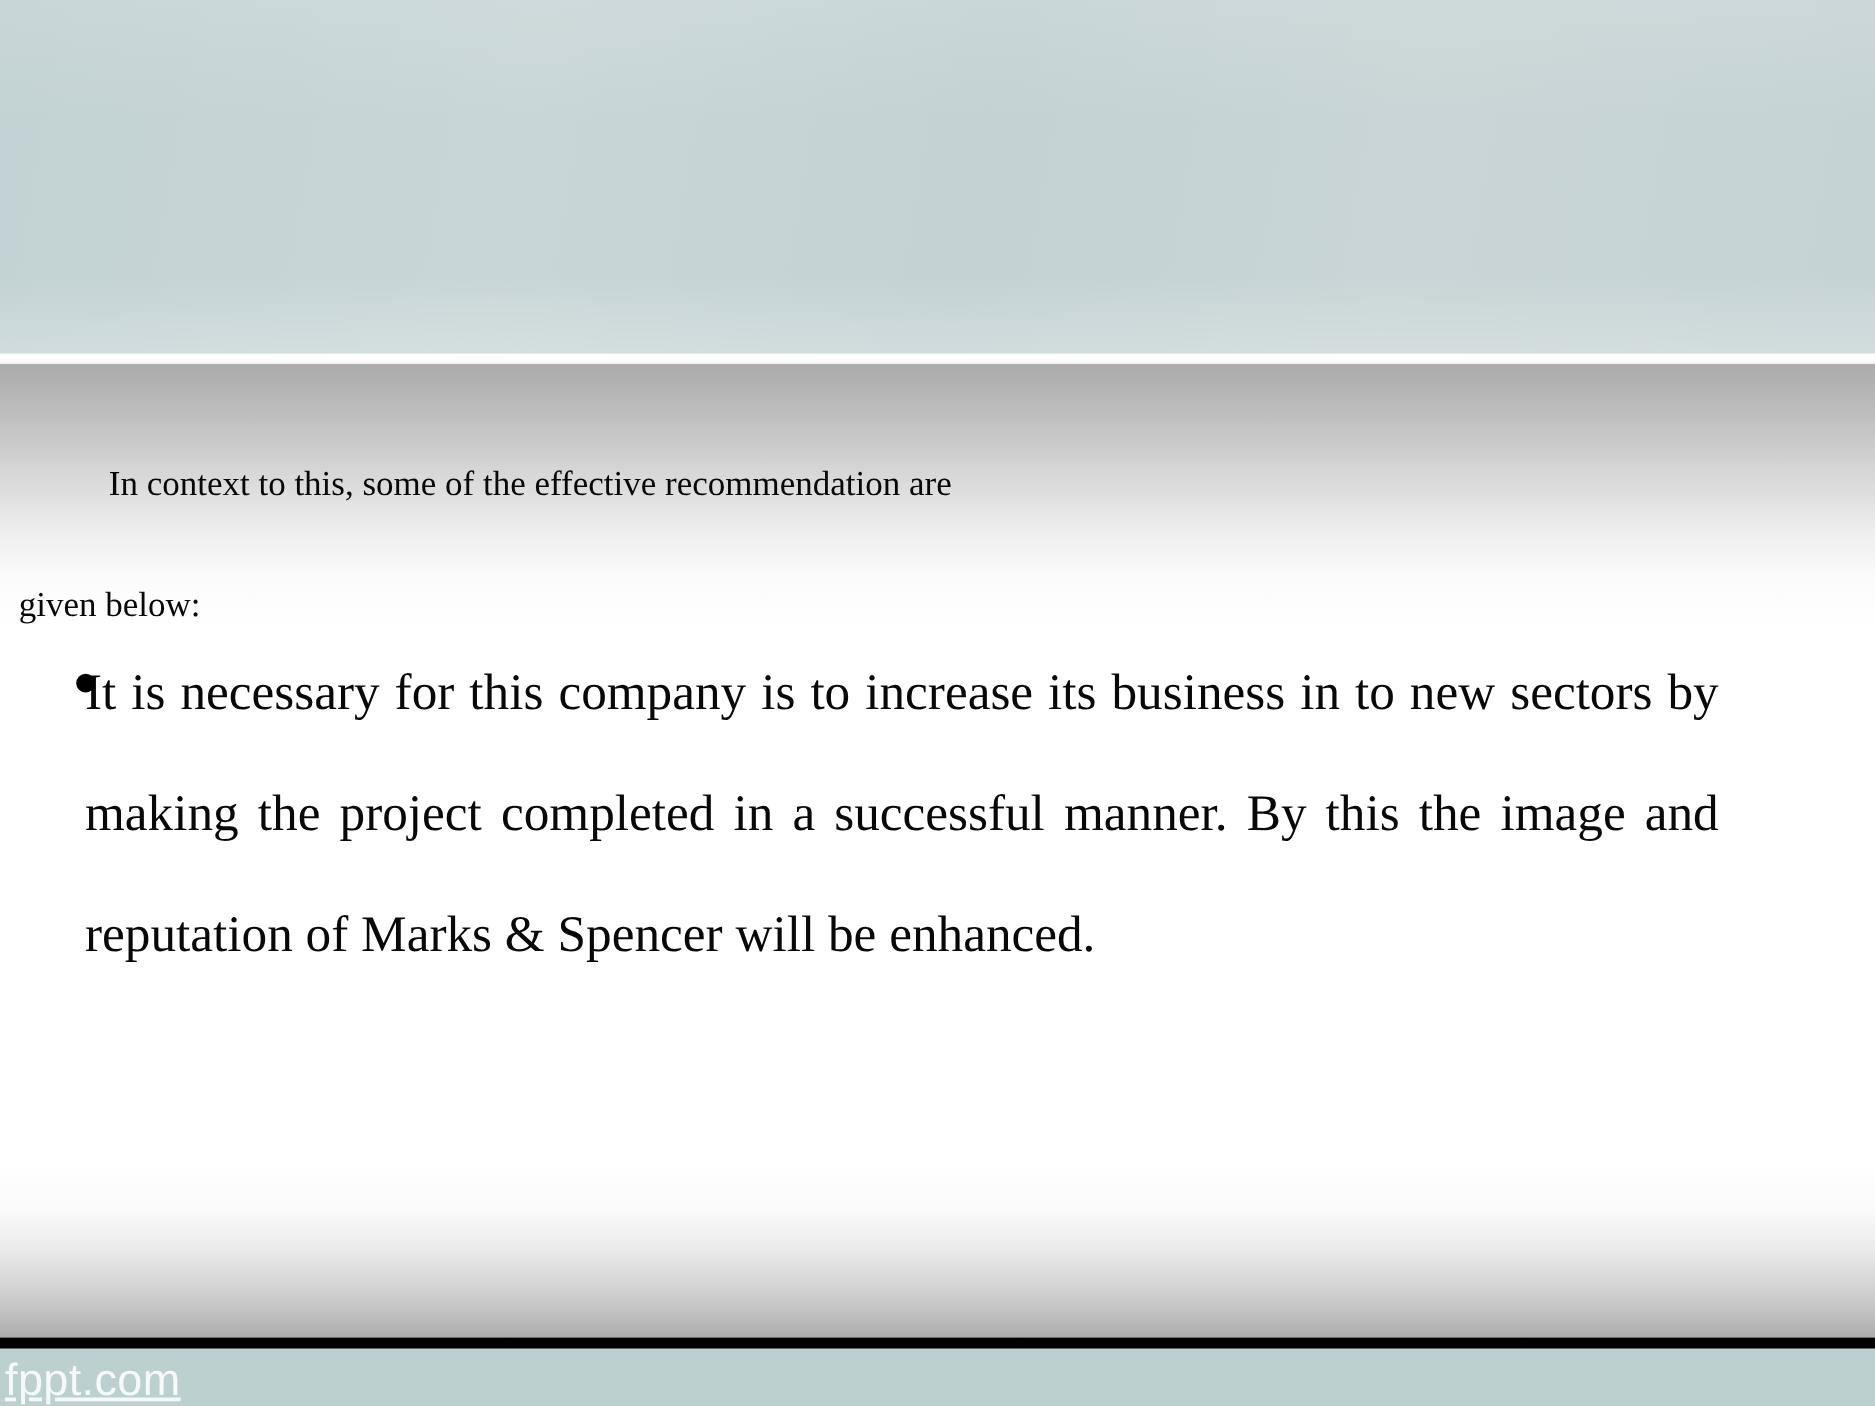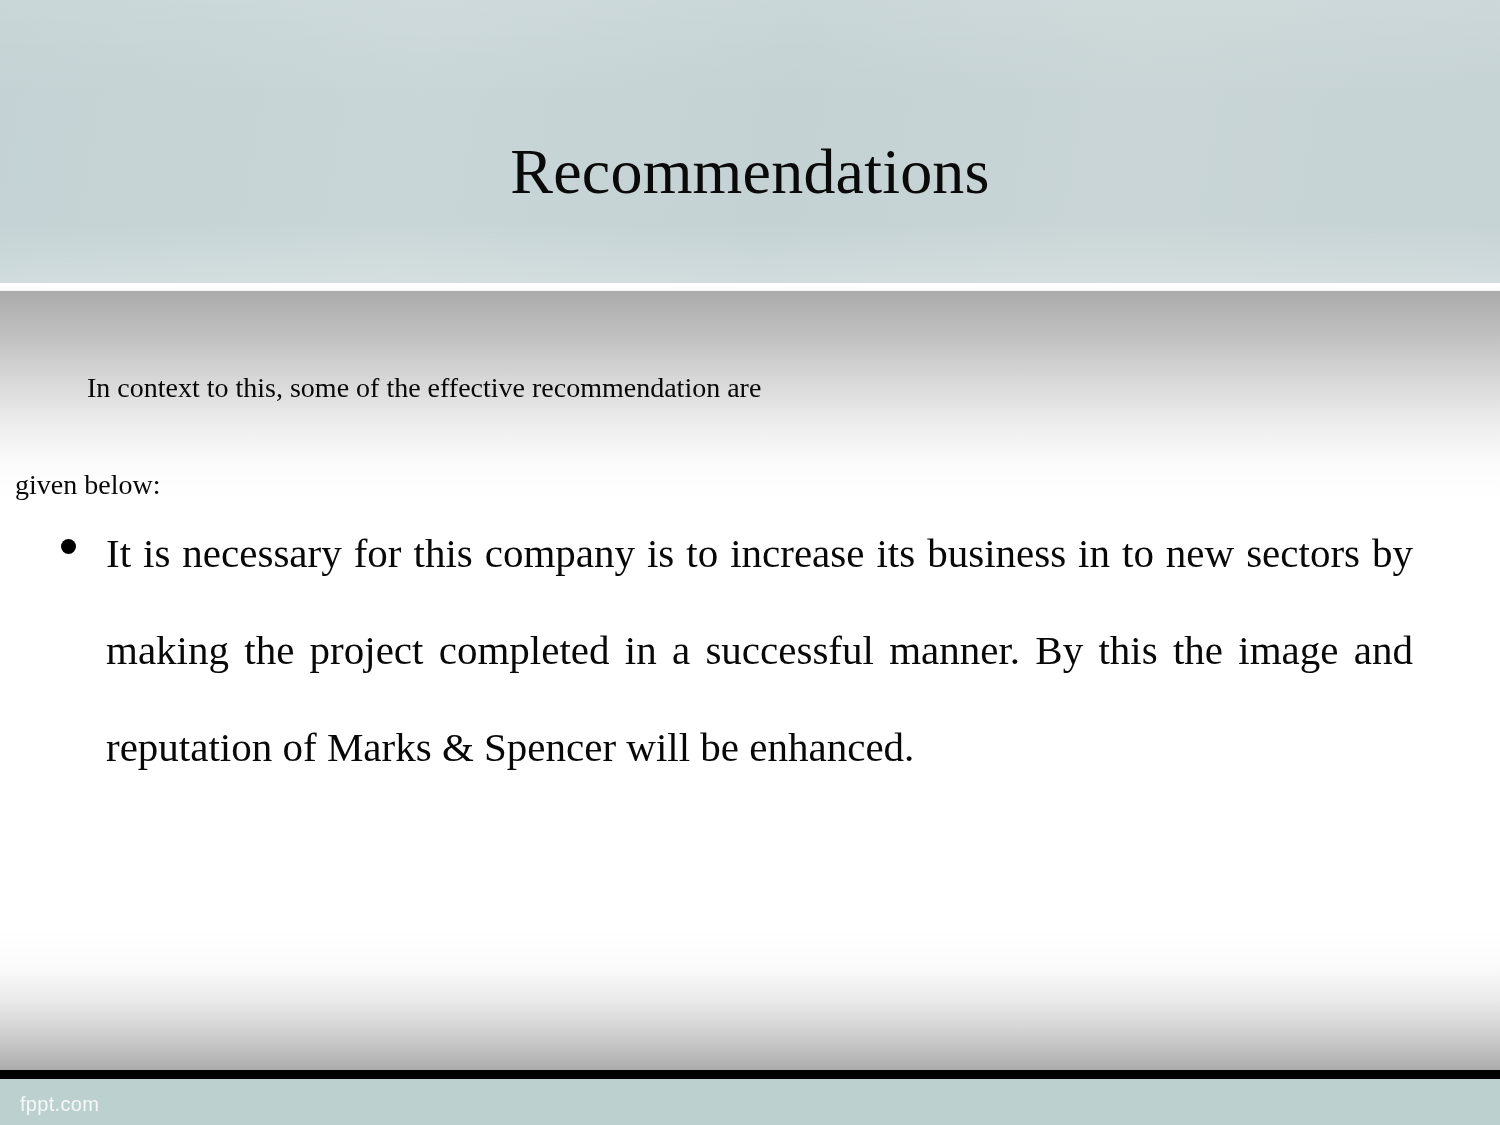--- a/index.html
+++ b/index.html
@@ -141,21 +141,21 @@
     left: 61px;
     top: 34px;
     width: 15px;
     height: 15px;
     border-radius: 50%;
     background: #000000;
   }
 
   .bullet-text {
     display: block;
-    margin-left: 106px;
+    margin-left: 68px;
     width: 1307px;
     font-size: 41px;
     line-height: 97px;
     color: #080808;
     text-align: justify;
     text-justify: inter-word;
   }
 
   
   .bottom-rule {
@@ -172,38 +172,38 @@
     position: absolute;
     left: 0;
     top: 1079px;
     width: 1500px;
     height: 46px;
     background: #bdd0d0;
   }
 
   .watermark {
     position: absolute;
-    left: 20px;
+    left: 4px;
     top: 1089px;
     font-family: "Liberation Sans", "DejaVu Sans", sans-serif;
-    font-size: 20px;
+    font-size: 36px;
     line-height: 30px;
     color: rgba(255, 255, 255, 0.86);
     letter-spacing: 0.3px;
     z-index: 5;
+    text-decoration: underline;
   }
 </style>
 </head>
 <body>
 
 <div class="slide">
 
   <div class="header-band"></div>
 
-  <h1 class="slide-title">Recommendations</h1>
 
   <div class="header-separator"></div>
 
   <div class="body-area"></div>
 
   <div class="content">
 
     <p class="intro-paragraph"><span class="force-justify">In context to this, some of the effective recommendation are</span><span>given below:</span></p>
 
     <ul class="bullet-list">

